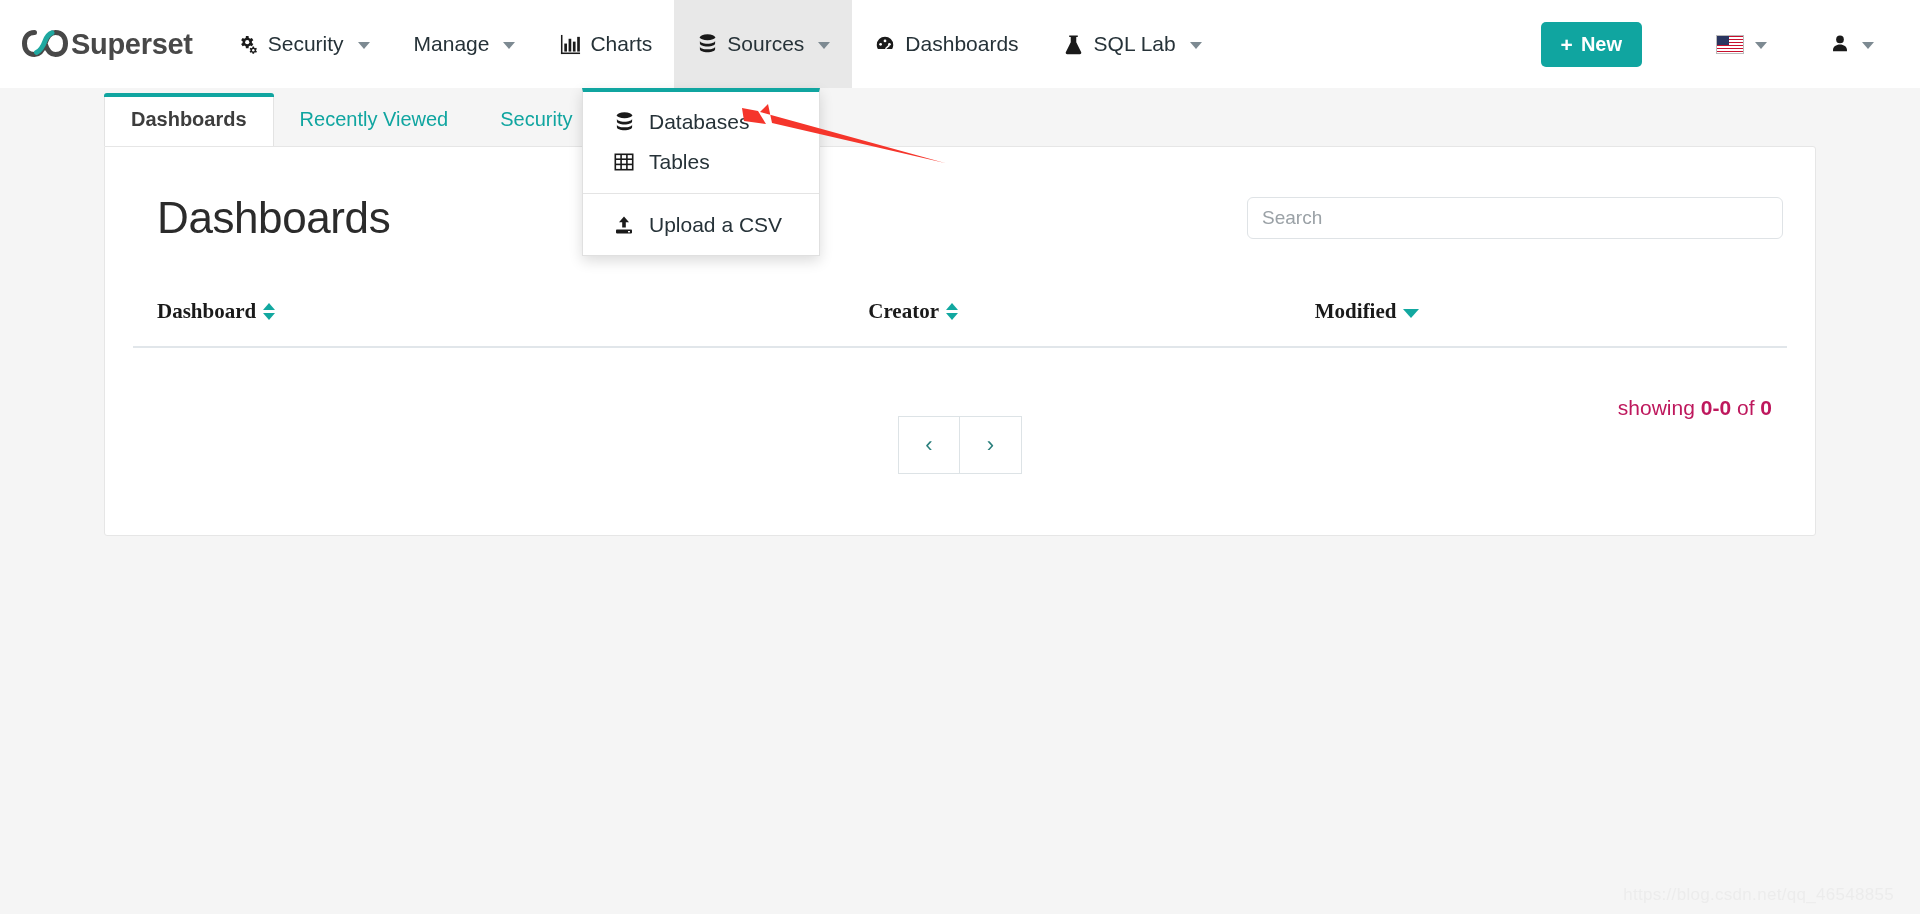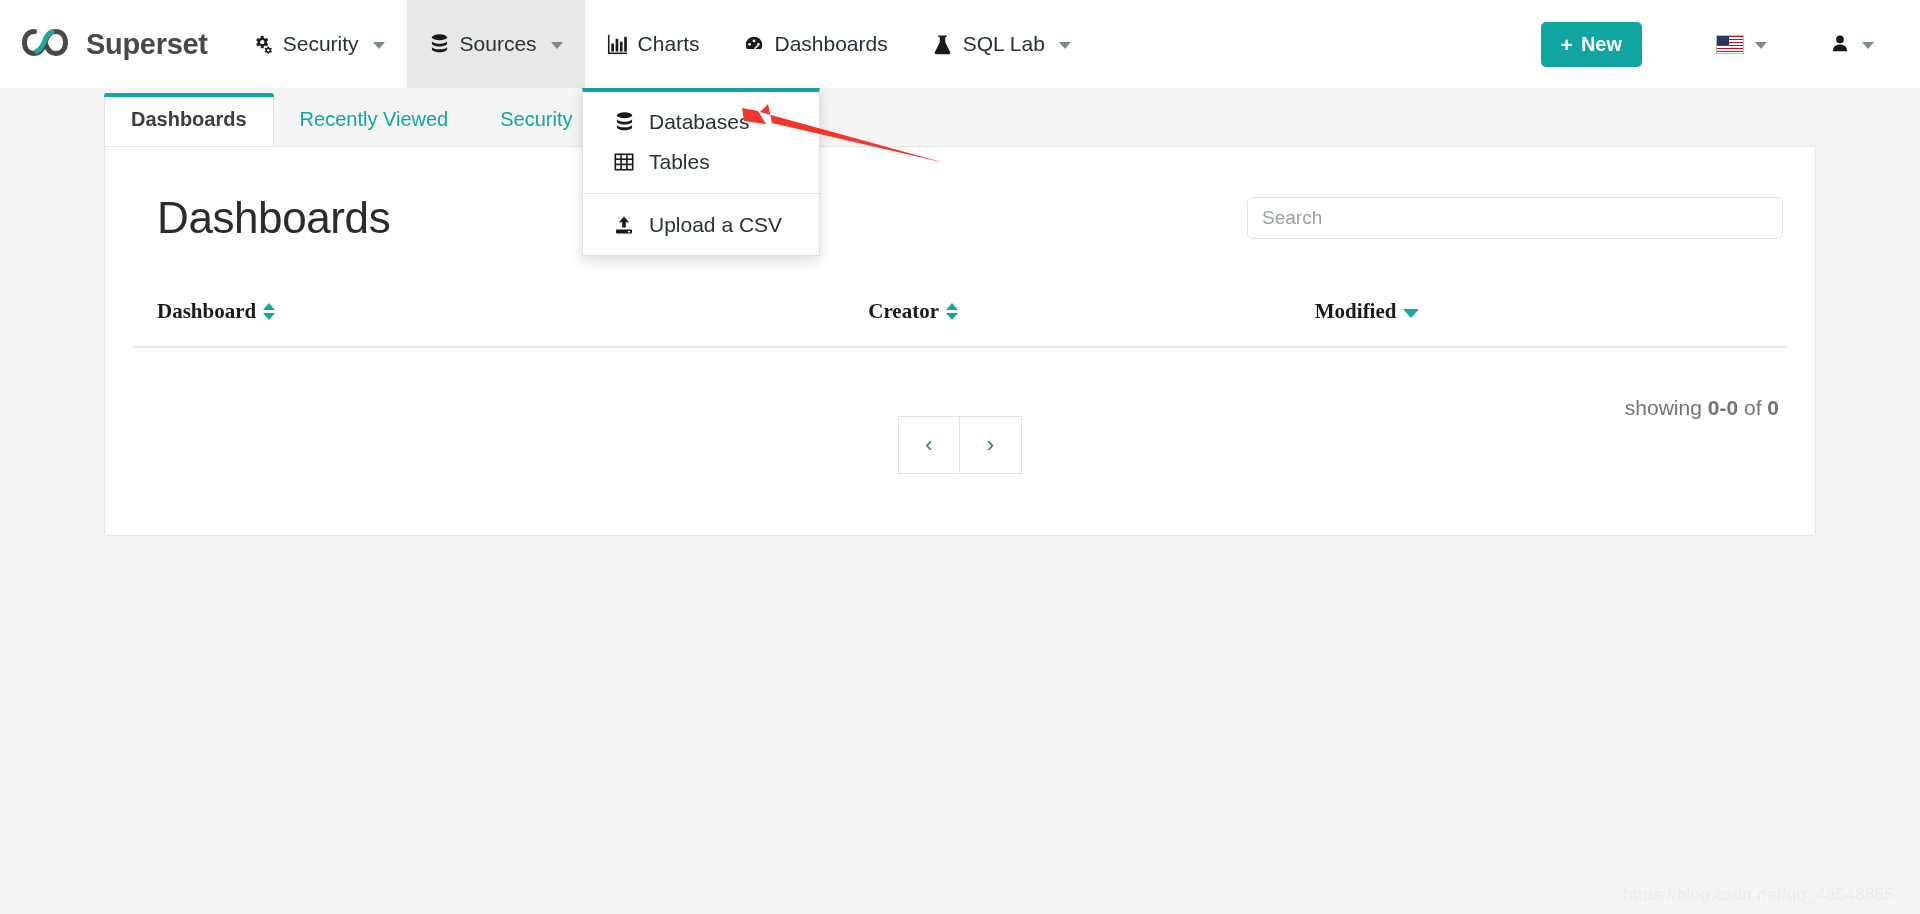--- a/index.html
+++ b/index.html
@@ -23,22 +23,22 @@
     height: 88px;
     background: #ffffff;
     display: flex;
     align-items: center;
     padding: 0 26px 0 22px;
     z-index: 40;
   }
 
   .brand {
     display: flex;
-    align-items: center;
-    gap: 18px;
+    align-items: flex-end;
+    gap: 3px;
     margin-right: 22px;
   }
   .brand-logo { display: block; }
   .brand-name {
     font-size: 29px;
     font-weight: bold;
     color: #484848;
     letter-spacing: -0.3px;
   }
 
@@ -289,24 +289,24 @@
   }
 
   
   .card-foot {
     position: relative;
     margin-top: 26px;
     height: 120px;
   }
   .showing {
     position: absolute;
-    right: 8px;
+    right: 15px;
     top: 22px;
     font-size: 21px;
-    color: #737373;
+    color: #be185d;
     margin-left: 8px;
   }
   .showing b { font-weight: bold; }
   .pager {
     position: absolute;
     left: 50%;
     transform: translateX(-50%);
     top: 42px;
     display: flex;
   }
@@ -369,45 +369,49 @@
           <path d="M10.2 2.4 L9.9 4.5 a5.6 5.6 0 0 0-1.5.9 L6.4 4.6 4.7 7.1 l1.7 1.3 a5.6 5.6 0 0 0 0 1.8 L4.7 11.5 6.4 14 l2-.8 a5.6 5.6 0 0 0 1.5.9 l.3 2.1 h3 l.3-2.1 a5.6 5.6 0 0 0 1.5-.9 l2 .8 1.7-2.5 -1.7-1.3 a5.6 5.6 0 0 0 0-1.8 l1.7-1.3 -1.7-2.5 -2 .8 a5.6 5.6 0 0 0-1.5-.9 L13.2 2.4z"></path>
           <circle cx="11.7" cy="9.3" r="2.4" fill="#fff"></circle>
           <path d="M17.7 14.4 l-.2 1.3 a3.4 3.4 0 0 0-.9.5 l-1.2-.5 -1 1.5 1 .8 a3.4 3.4 0 0 0 0 1.1 l-1 .8 1 1.5 1.2-.5 a3.4 3.4 0 0 0 .9.5 l.2 1.3 h1.8 l.2-1.3 a3.4 3.4 0 0 0 .9-.5 l1.2.5 1-1.5 -1-.8 a3.4 3.4 0 0 0 0-1.1 l1-.8 -1-1.5 -1.2.5 a3.4 3.4 0 0 0-.9-.5 l-.2-1.3z"></path>
           <circle cx="18.6" cy="18.6" r="1.4" fill="#fff"></circle>
         </svg>
       </span>
       <span>Security</span>
       <span class="caret-down"></span>
     </div>
 
-
-    <div class="nav-item is-open">
-      <span class="nav-ico">
-        <svg width="19" height="21" viewBox="0 0 20 22" fill="currentColor">
-          <ellipse cx="10" cy="3.4" rx="8" ry="3.1"></ellipse>
-          <path d="M2 7.0 c0 1.7 3.6 3.1 8 3.1 s8-1.4 8-3.1 v3.0 c0 1.7-3.6 3.1-8 3.1 s-8-1.4-8-3.1z"></path>
-          <path d="M2 13.0 c0 1.7 3.6 3.1 8 3.1 s8-1.4 8-3.1 v3.0 c0 1.7-3.6 3.1-8 3.1 s-8-1.4-8-3.1z"></path>
-        </svg>
-      </span>
-      <span>Sources</span>
+    <div class="nav-item">
+      <span>Manage</span>
       <span class="caret-down"></span>
     </div>
 
     <div class="nav-item">
       <span class="nav-ico">
         <svg width="21" height="21" viewBox="0 0 22 22" fill="currentColor">
           <rect x="1" y="1" width="1.6" height="20"></rect>
           <rect x="1" y="19.4" width="20" height="1.6"></rect>
           <rect x="4.5" y="10" width="2.8" height="8.4"></rect>
           <rect x="9" y="5" width="2.8" height="13.4"></rect>
           <rect x="13.5" y="8" width="2.8" height="10.4"></rect>
           <rect x="18" y="3" width="2.8" height="15.4"></rect>
         </svg>
       </span>
       <span>Charts</span>
+    </div>
+
+    <div class="nav-item is-open">
+      <span class="nav-ico">
+        <svg width="19" height="21" viewBox="0 0 20 22" fill="currentColor">
+          <ellipse cx="10" cy="3.4" rx="8" ry="3.1"></ellipse>
+          <path d="M2 7.0 c0 1.7 3.6 3.1 8 3.1 s8-1.4 8-3.1 v3.0 c0 1.7-3.6 3.1-8 3.1 s-8-1.4-8-3.1z"></path>
+          <path d="M2 13.0 c0 1.7 3.6 3.1 8 3.1 s8-1.4 8-3.1 v3.0 c0 1.7-3.6 3.1-8 3.1 s-8-1.4-8-3.1z"></path>
+        </svg>
+      </span>
+      <span>Sources</span>
+      <span class="caret-down"></span>
     </div>
 
     <div class="nav-item">
       <span class="nav-ico">
         <svg width="22" height="22" viewBox="0 0 24 24" fill="currentColor">
           <path d="M12 4 A9 9 0 0 0 3 13 a9 9 0 0 0 1.2 4.5 h15.6 A9 9 0 0 0 21 13 A9 9 0 0 0 12 4z"></path>
           <circle cx="7.2" cy="12.4" r="1.5" fill="#fff"></circle>
           <circle cx="12" cy="8.6" r="1.5" fill="#fff"></circle>
           <circle cx="16.8" cy="12.4" r="1.5" fill="#fff"></circle>
           <path d="M12 16.5 L16 12.8 l1.2 1.4 -4.2 3.6z" fill="#fff"></path>

